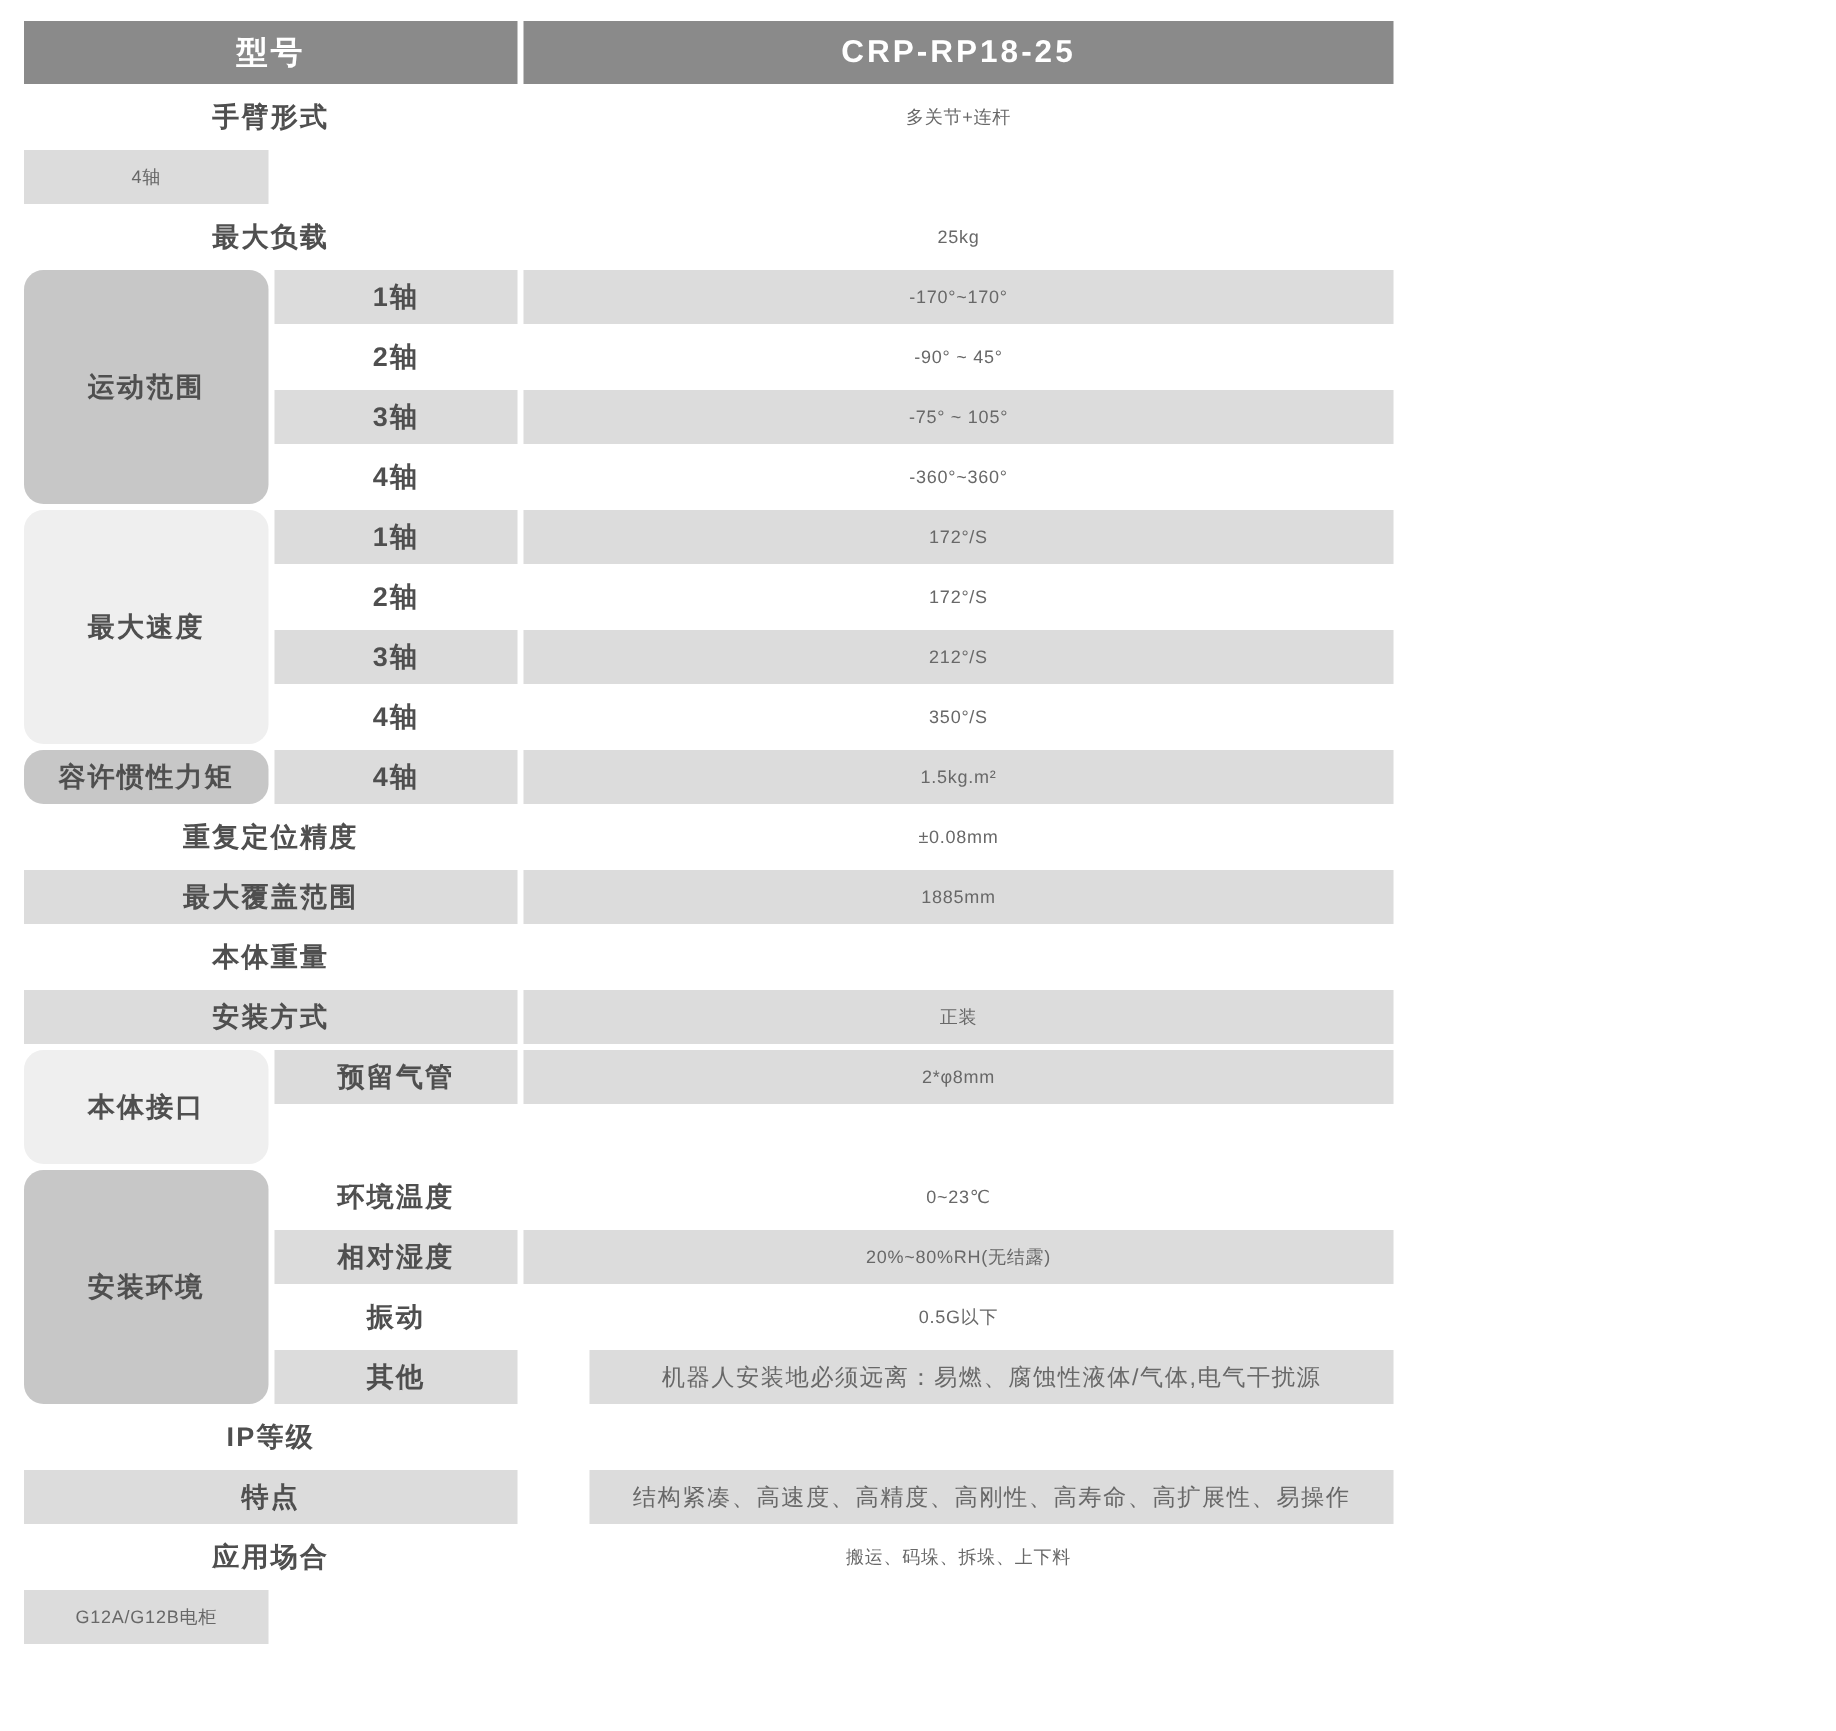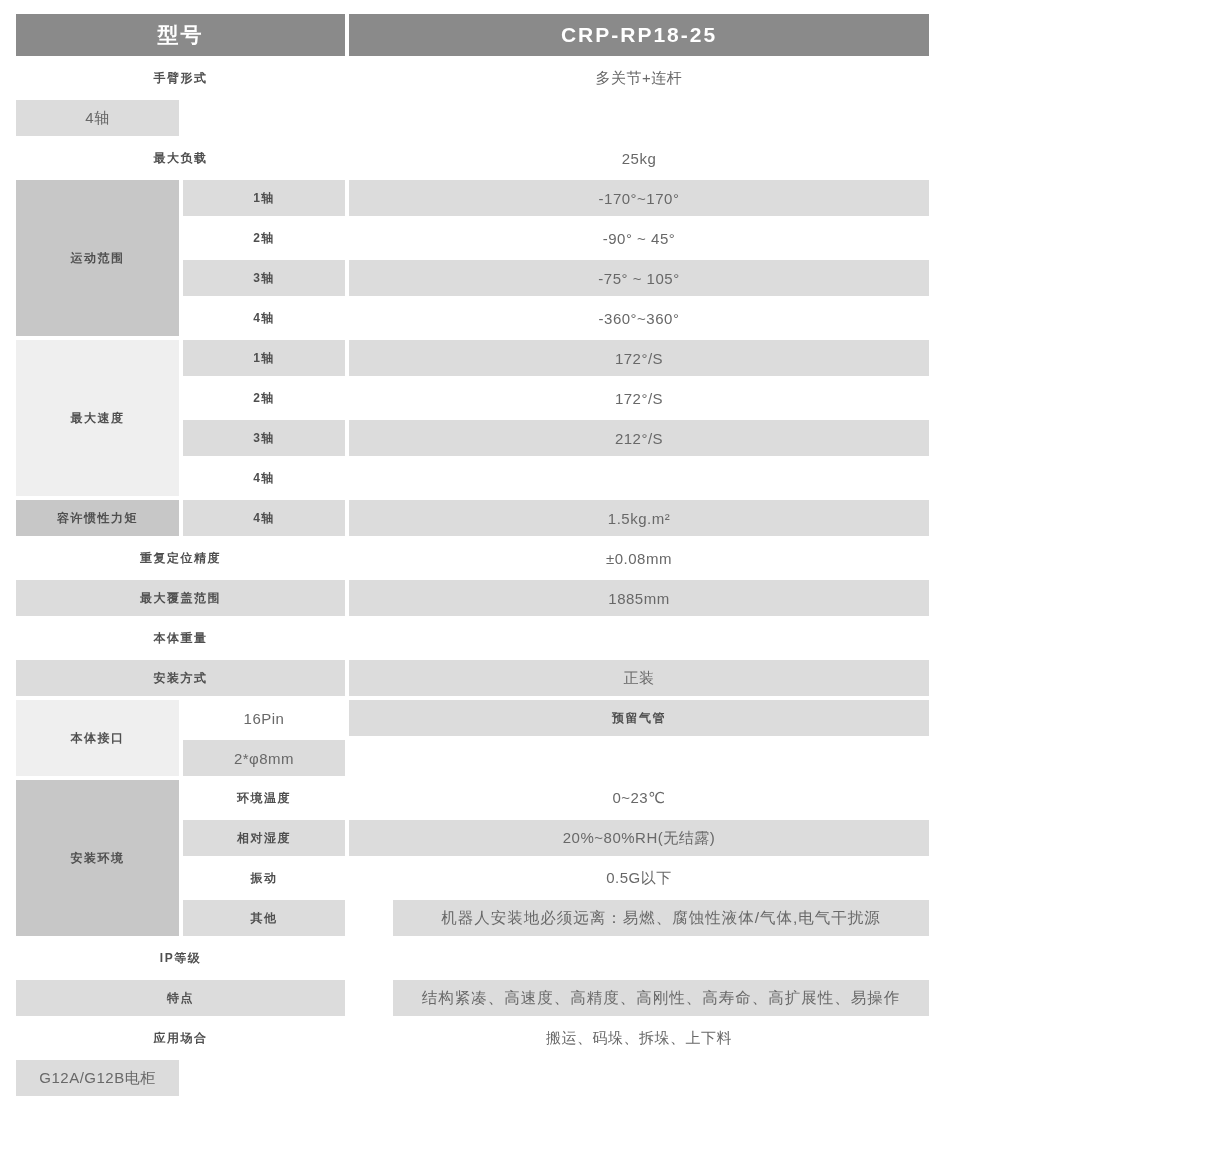--- a/index.html
+++ b/index.html
@@ -31,37 +31,37 @@
   }
   .hdr {
     background: var(--header-bg, #8a8a8a);
     color: var(--header-text, #ffffff);
     font-weight: bold;
     font-size: 21px;
     letter-spacing: 2px;
   }
   .lbl {
     font-weight: bold;
-    font-size: 12px;
+    font-size: 18px;
     letter-spacing: 1.5px;
     color: var(--label-text, #4f4f4f);
   }
   .val {
     font-weight: normal;
-    font-size: 15px;
+    font-size: 12px;
     letter-spacing: 0.5px;
     color: var(--value-text, #686868);
   }
   .val.long {
     font-size: 15.5px;
     letter-spacing: 1px;
     margin-left: 44px;
   }
   .span2  { grid-column: 1 / 3; }
-  .cat    { grid-column: 1; }
+  .cat    { grid-column: 1; border-radius: 13px; }
   .rows4  { grid-row: span 4; }
   .rows2  { grid-row: span 2; }
   .bg-w   { background: #ffffff; }
   .bg-l   { background: var(--row-shade-bg, #dcdcdc); }
   .bg-m   { background: var(--group-dark-bg, #c7c7c7); }
   .bg-f   { background: var(--group-light-bg, #efefef); }
 </style>
 </head>
 <body>
 
@@ -89,38 +89,38 @@
   <div class="cell val bg-w">-360°~360°</div>
 
   <div class="cell lbl cat rows4 bg-f">最大速度</div>
   <div class="cell lbl bg-l">1轴</div>
   <div class="cell val bg-l">172°/S</div>
   <div class="cell lbl bg-w">2轴</div>
   <div class="cell val bg-w">172°/S</div>
   <div class="cell lbl bg-l">3轴</div>
   <div class="cell val bg-l">212°/S</div>
   <div class="cell lbl bg-w">4轴</div>
+  <div class="cell val bg-w">350°/S</div>
 
   <div class="cell lbl cat bg-m">容许惯性力矩</div>
   <div class="cell lbl bg-l">4轴</div>
   <div class="cell val bg-l">1.5kg.m²</div>
 
   <div class="cell lbl span2 bg-w">重复定位精度</div>
   <div class="cell val bg-w">±0.08mm</div>
 
   <div class="cell lbl span2 bg-l">最大覆盖范围</div>
   <div class="cell val bg-l">1885mm</div>
 
   <div class="cell lbl span2 bg-w">本体重量</div>
 
   <div class="cell lbl span2 bg-l">安装方式</div>
   <div class="cell val bg-l">正装</div>
 
   <div class="cell lbl cat rows2 bg-f">本体接口</div>
-  <div class="cell val bg-w">16Pin</div>
   <div class="cell lbl bg-l">预留气管</div>
   <div class="cell val bg-l">2*φ8mm</div>
 
   <div class="cell lbl cat rows4 bg-m">安装环境</div>
   <div class="cell lbl bg-w">环境温度</div>
   <div class="cell val bg-w">0~23℃</div>
   <div class="cell lbl bg-l">相对湿度</div>
   <div class="cell val bg-l">20%~80%RH(无结露)</div>
   <div class="cell lbl bg-w">振动</div>
   <div class="cell val bg-w">0.5G以下</div>

